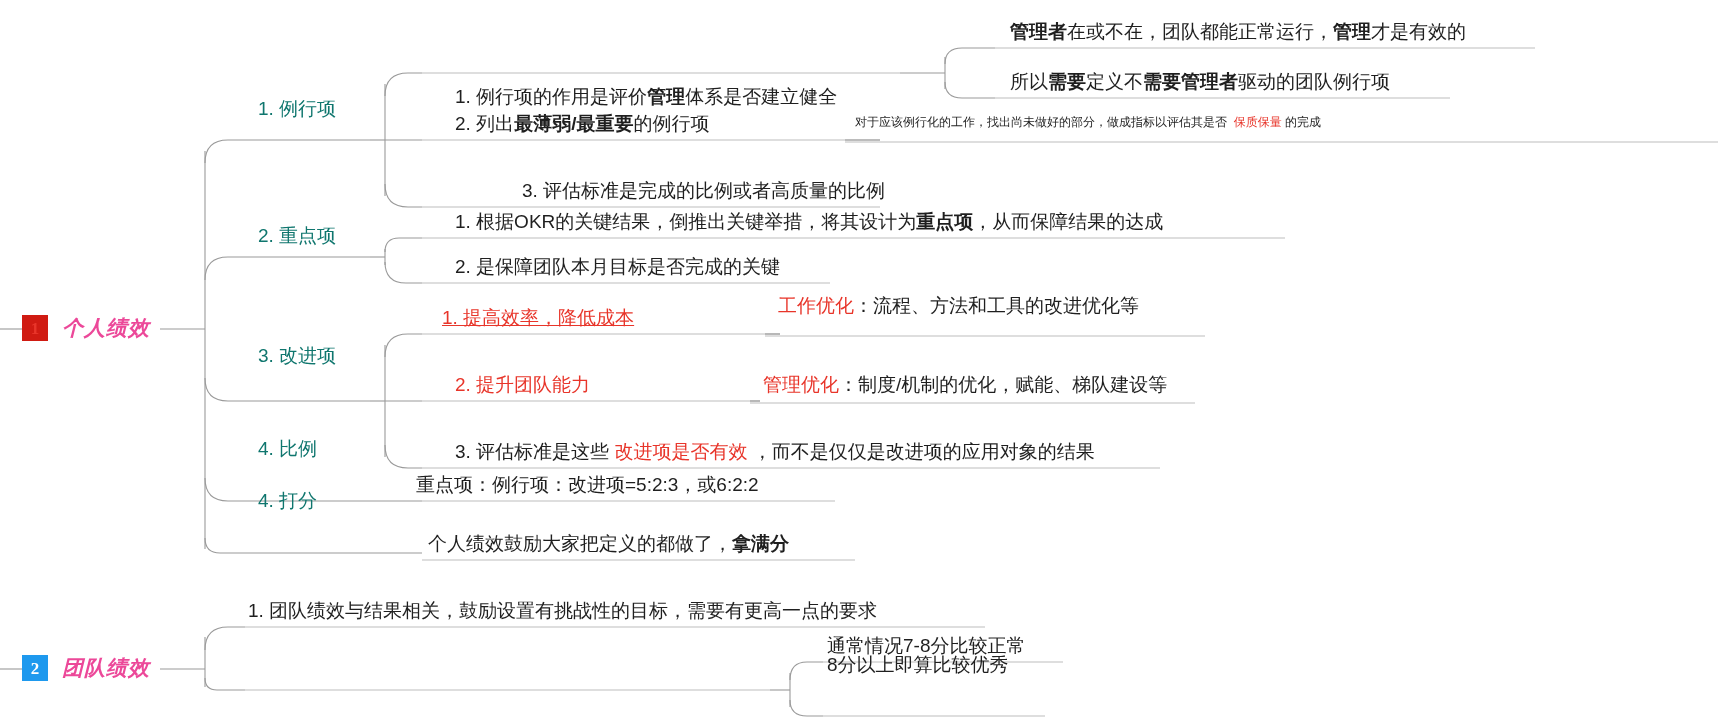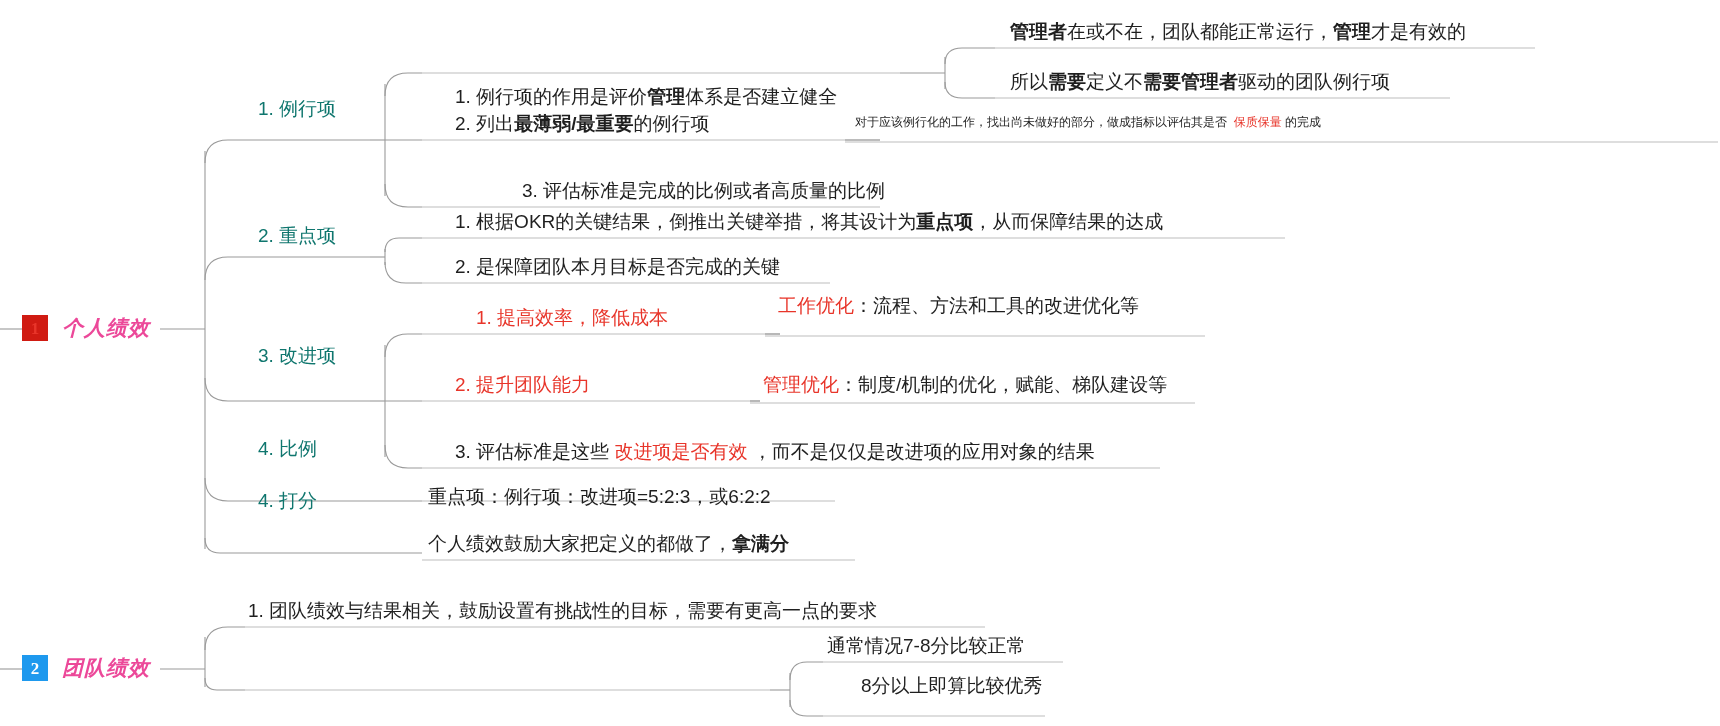--- a/index.html
+++ b/index.html
@@ -207,42 +207,42 @@
   </div>
 
   <div class="node leaf" style="left:474px; top:180px;margin-left:48px;">3. 评估标准是完成的比例或者高质量的比例</div>
 
   <div class="node leaf" style="left:455px; top:211px;">
     <span>1. 根据OKR的关键结果，倒推出关键举措，将其设计为</span><span class="bold">重点项</span><span>，从而保障结果的达成</span>
   </div>
 
   <div class="node leaf" style="left:455px; top:256px;">2. 是保障团队本月目标是否完成的关键</div>
 
-  <div class="node leaf red" style="left:476px; top:307px;">1. 提高效率，降低成本</div>
+  <div class="node leaf red" style="left:442px; top:307px;text-decoration:underline;">1. 提高效率，降低成本</div>
 
   <div class="node leaf" style="left:778px; top:295px;">
     <span class="red">工作优化</span><span>：流程、方法和工具的改进优化等</span>
   </div>
 
   <div class="node leaf red" style="left:455px; top:374px;">2. 提升团队能力</div>
 
   <div class="node leaf" style="left:763px; top:374px;">
     <span class="red">管理优化</span><span>：制度/机制的优化，赋能、梯队建设等</span>
   </div>
 
   <div class="node leaf" style="left:455px; top:441px;">
     <span>3. 评估标准是这些</span><span>&nbsp;</span><span class="red">改进项是否有效</span><span>&nbsp;</span><span>，而不是仅仅是改进项的应用对象的结果</span>
   </div>
 
-  <div class="node leaf" style="left:428px; top:474px;margin-top:12px;">重点项：例行项：改进项=5:2:3，或6:2:2</div>
+  <div class="node leaf" style="left:416px; top:474px;">重点项：例行项：改进项=5:2:3，或6:2:2</div>
 
   <div class="node leaf" style="left:428px; top:533px;">
     <span>个人绩效鼓励大家把定义的都做了，</span><span class="bold">拿满分</span>
   </div>
 
   <div class="node leaf" style="left:248px; top:600px;">1. 团队绩效与结果相关，鼓励设置有挑战性的目标，需要有更高一点的要求</div>
 
 
   <div class="node leaf" style="left:827px; top:635px;">通常情况7-8分比较正常</div>
 
-  <div class="node leaf" style="left:827px; top:675px;margin-left:34px;">8分以上即算比较优秀</div>
+  <div class="node leaf" style="left:827px; top:654px;">8分以上即算比较优秀</div>
 
 </div>
 
 </body></html>

